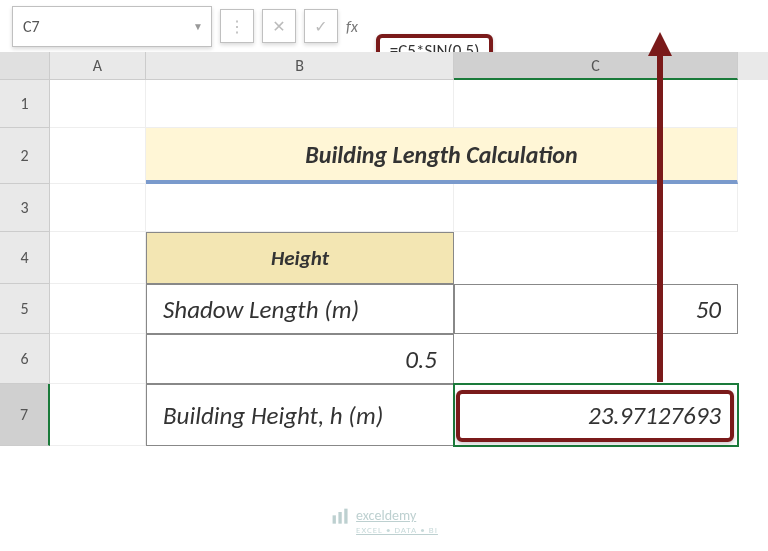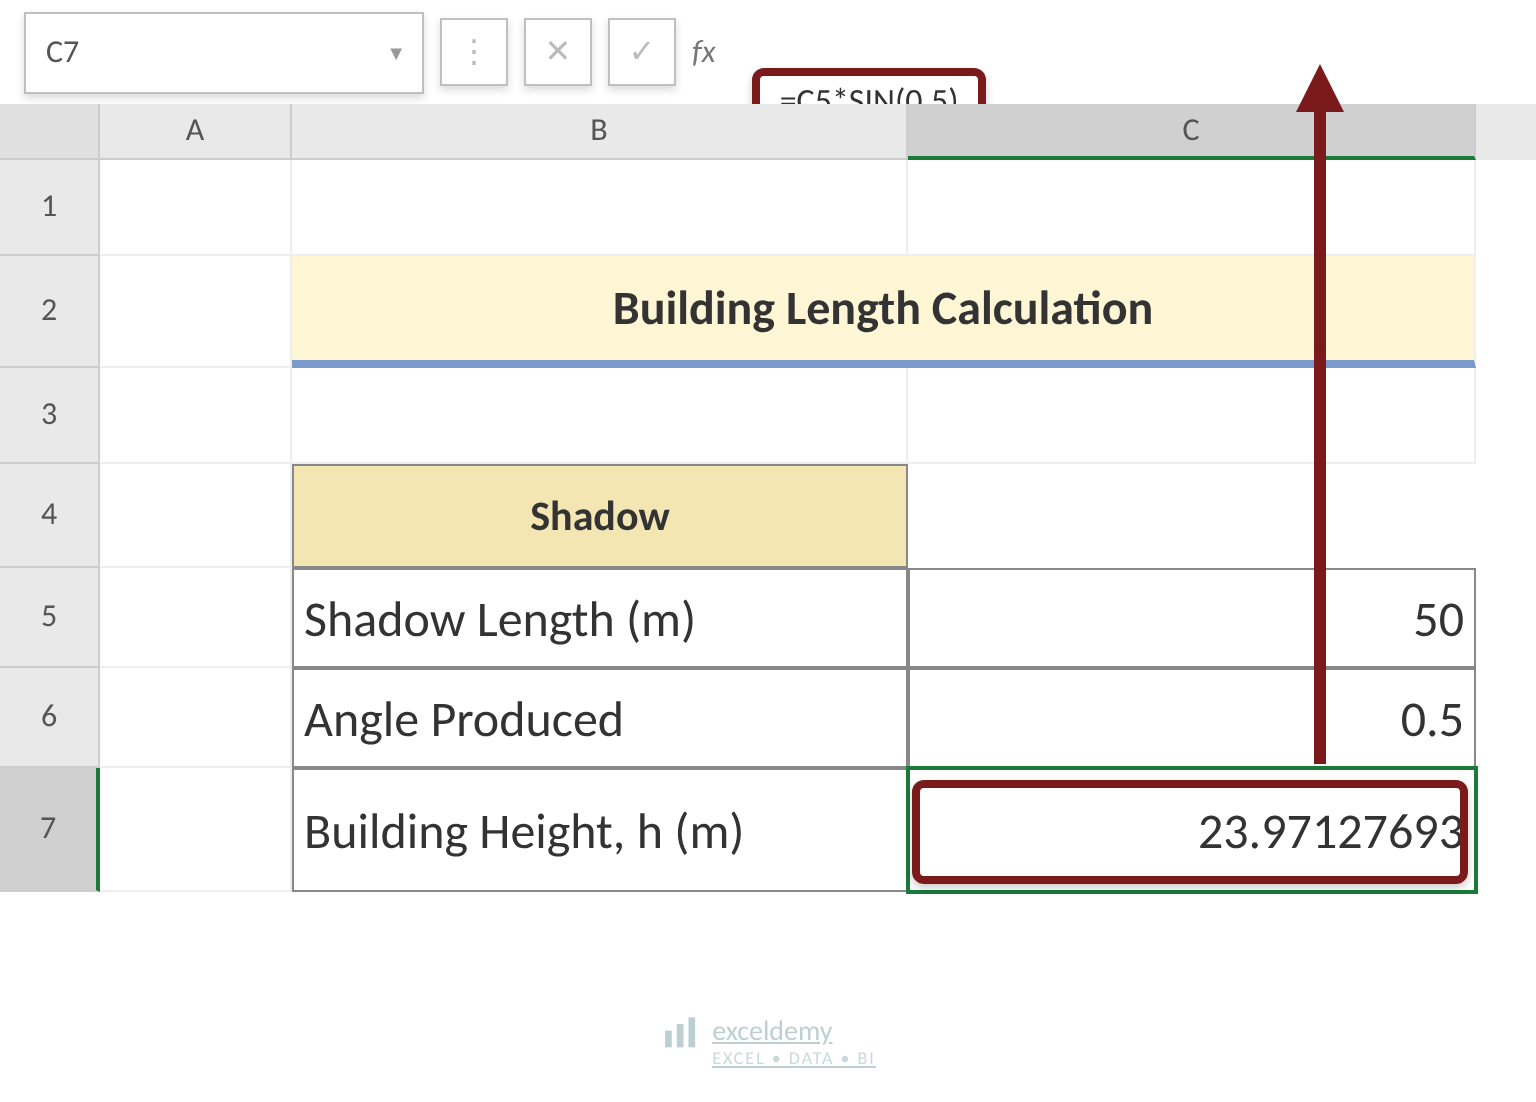--- a/index.html
+++ b/index.html
@@ -107,24 +107,25 @@
       justify-content: center;
       font-size: 16px;
       color: #555;
     }
     .row-header.selected { background: #d0d0d0; border-right: 2px solid #1a7a3a; }
     .cell {
       border-right: 1px solid #eee;
       border-bottom: 1px solid #eee;
       display: flex;
       align-items: center;
-      padding: 0 5px;
+      padding: 0 16px;
       font-size: 19px;
       color: #333;
       background: #fff;
+      font-style: italic;
     }
     .r1 { height: 48px; }
     .r2 { height: 56px; }
     .r3 { height: 48px; }
     .r4 { height: 52px; }
     .r5 { height: 50px; }
     .r6 { height: 50px; }
     .r7 { height: 62px; }
     .title-cell {
       grid-column: 3 / 5;
@@ -222,34 +223,33 @@
   <div class="row r3">
     <div class="row-header">3</div>
     <div class="cell"></div>
     <div class="cell"></div>
     <div class="cell"></div>
   </div>
 
   <div class="row r4">
     <div class="row-header">4</div>
     <div class="cell"></div>
-    <div class="cell table-header">Shadow</div>
+    <div class="cell table-header">Height</div>
   </div>
 
   <div class="row r5">
     <div class="row-header">5</div>
     <div class="cell"></div>
     <div class="cell table-cell">Shadow Length (m)</div>
     <div class="cell table-cell val">50</div>
   </div>
 
   <div class="row r6">
     <div class="row-header">6</div>
     <div class="cell"></div>
-    <div class="cell table-cell">Angle Produced</div>
     <div class="cell table-cell val">0.5</div>
   </div>
 
   <div class="row r7">
     <div class="row-header selected">7</div>
     <div class="cell"></div>
     <div class="cell table-cell">Building Height, h (m)</div>
     <div class="cell table-cell val active-cell">23.97127693</div>
   </div>
 

